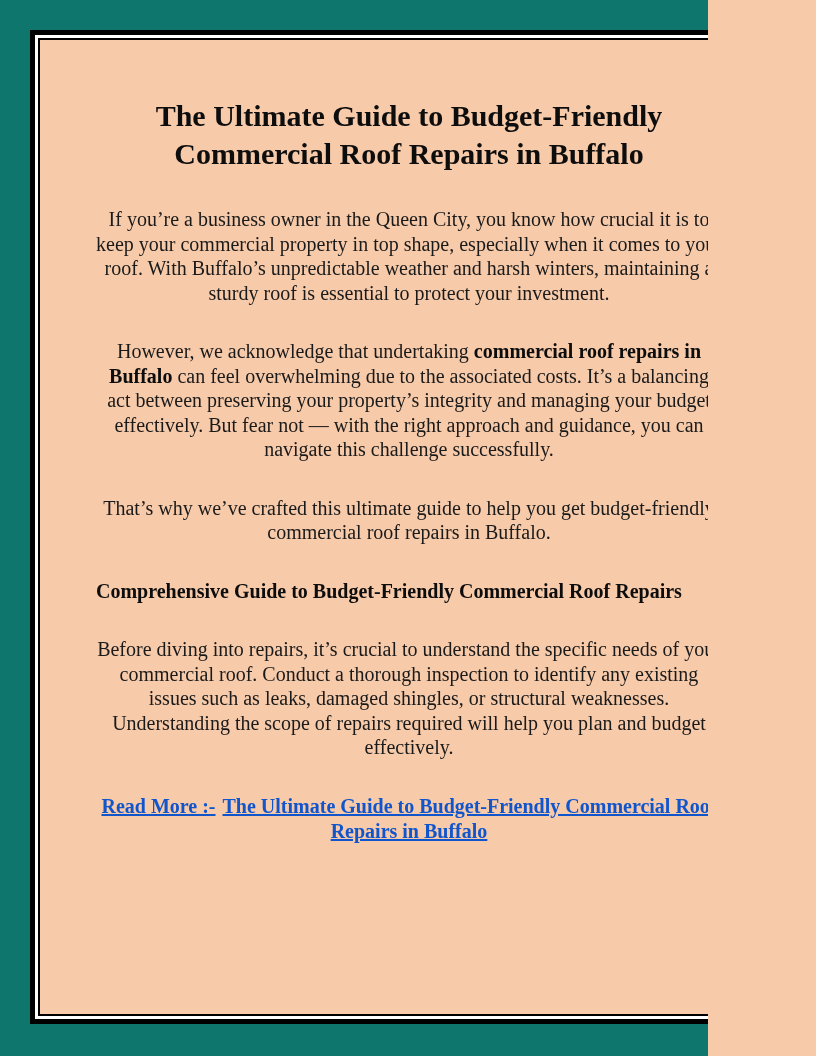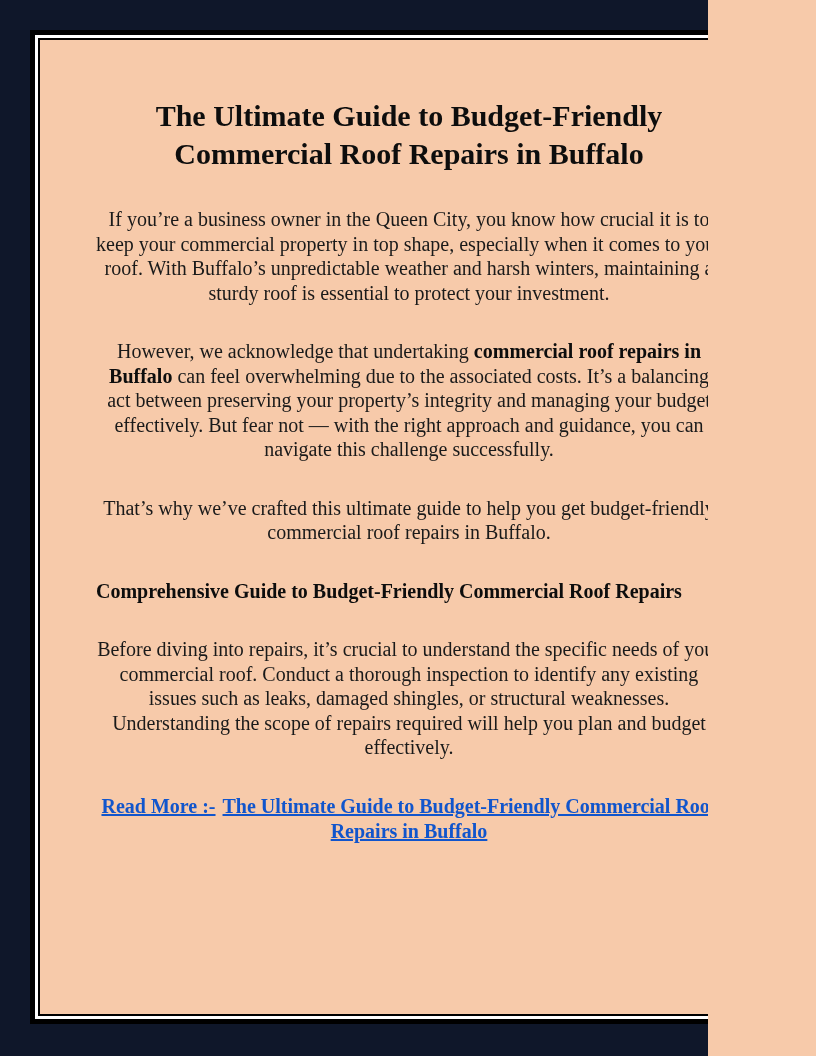--- a/index.html
+++ b/index.html
@@ -5,21 +5,21 @@
   * { box-sizing: border-box; }
   html, body { margin: 0; padding: 0; }
   body {
     background: #F7CAAA;
     font-family: "Liberation Serif", "DejaVu Serif", serif;
   }
   .page {
     position: relative;
     width: 708px;
     height: 1056px;
-    background: #0f172a;
+    background: #0f766e;
     color: #1a1a1a;
     overflow: hidden;
   }
   .frame-outer {
     position: absolute;
     left: 30px;
     top: 30px;
     width: 752px;
     height: 994px;
     border: 5px solid #000000;

